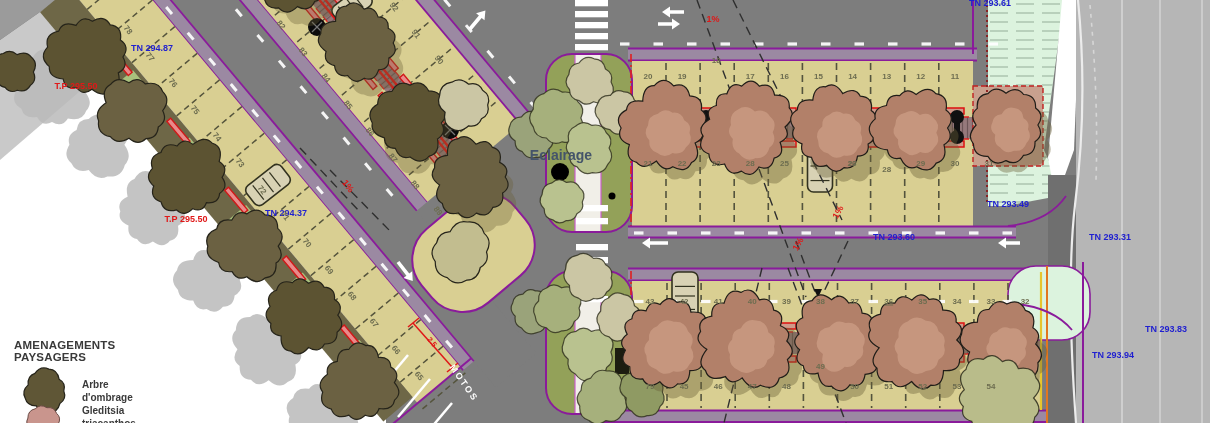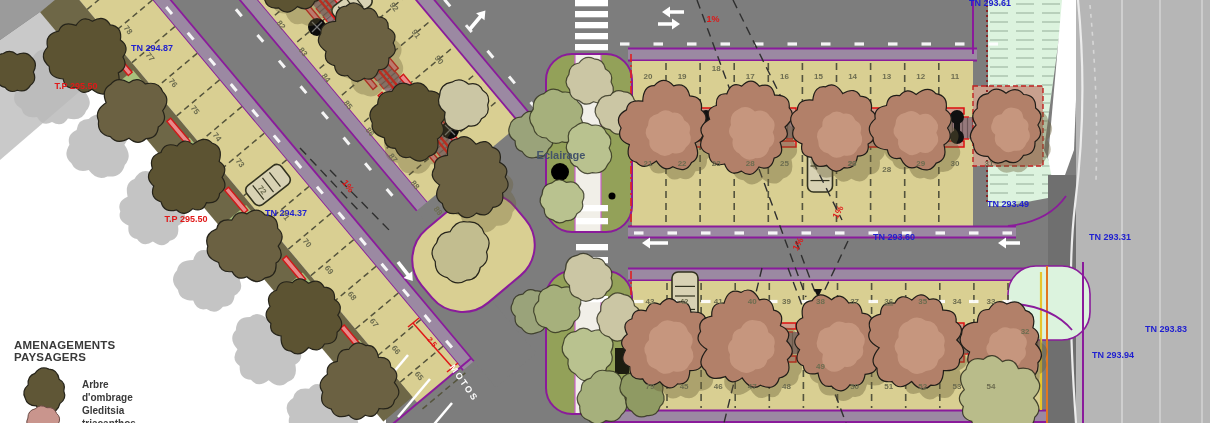--- a/index.html
+++ b/index.html
@@ -3,21 +3,21 @@
 <meta charset="utf-8">
 <style>
   html,body{margin:0;padding:0;background:#fff;}
   #stage{position:relative;width:1210px;height:423px;overflow:hidden;background:#7d7d7d;
          font-family:"Liberation Sans",sans-serif;}
   #scene{position:absolute;left:0;top:0;}
   #labels{position:absolute;left:0;top:0;width:100%;height:100%;pointer-events:none;}
   .lbl{position:absolute;font-weight:bold;font-size:9px;white-space:nowrap;}
   .blue{color:#1f1fd0;}
   .red{color:#e01818;}
-  .slate{color:#44546a;font-size:11px;}
+  .slate{color:#44546a;font-size:14px;}
   .white{color:#ffffff;font-size:9px;letter-spacing:2px;}
   .num{color:#6d6d50;font-size:8px;}
   .small{font-size:7.5px;}
   #legend{position:absolute;left:0;top:0;}
   .legend-title{position:absolute;left:14px;top:339px;font-weight:bold;font-size:11.5px;color:#3a3a3a;letter-spacing:.2px;}
   .legend-item-text{position:absolute;left:82px;top:378px;font-weight:bold;font-size:10px;color:#3a3a3a;line-height:13px;}
 </style>
 </head>
 <body>
 
@@ -553,21 +553,21 @@
       <div class="lbl red" style="left: 186px; top: 219px; transform: translate(-50%, -50%) rotate(0deg);">T.P 295.50</div>
       <div class="lbl red" style="left: 713px; top: 19px; transform: translate(-50%, -50%) rotate(0deg);">1%</div>
       <div class="lbl red" style="left: 348px; top: 186px; transform: translate(-50%, -50%) rotate(52deg);">1%</div>
       <div class="lbl red" style="left: 798px; top: 244px; transform: translate(-50%, -50%) rotate(-62deg);">1%</div>
       <div class="lbl red" style="left: 838px; top: 212px; transform: translate(-50%, -50%) rotate(-62deg);">1%</div>
       <div class="lbl red small" style="left: 432px; top: 342px; transform: translate(-50%, -50%) rotate(52deg);">2.5</div>
       <div class="lbl slate" style="left: 561px; top: 155px; transform: translate(-50%, -50%) rotate(0deg);">Eclairage</div>
       <div class="lbl white" style="left: 464px; top: 383px; transform: translate(-50%, -50%) rotate(55deg);">MOTOS</div>
       <div class="lbl num" style="left: 648px; top: 76px; transform: translate(-50%, -50%) rotate(0deg);">20</div>
       <div class="lbl num" style="left: 682.1px; top: 76px; transform: translate(-50%, -50%) rotate(0deg);">19</div>
-      <div class="lbl num" style="left: 716.2px; top: 68px; transform: translate(-50%, -50%) rotate(0deg);">18</div>
+      <div class="lbl num" style="left: 716.2px; top: 60px; transform: translate(-50%, -50%) rotate(0deg);">18</div>
       <div class="lbl num" style="left: 750.3px; top: 76px; transform: translate(-50%, -50%) rotate(0deg);">17</div>
       <div class="lbl num" style="left: 784.4px; top: 76px; transform: translate(-50%, -50%) rotate(0deg);">16</div>
       <div class="lbl num" style="left: 818.5px; top: 76px; transform: translate(-50%, -50%) rotate(0deg);">15</div>
       <div class="lbl num" style="left: 852.6px; top: 76px; transform: translate(-50%, -50%) rotate(0deg);">14</div>
       <div class="lbl num" style="left: 886.7px; top: 76px; transform: translate(-50%, -50%) rotate(0deg);">13</div>
       <div class="lbl num" style="left: 920.8px; top: 76px; transform: translate(-50%, -50%) rotate(0deg);">12</div>
       <div class="lbl num" style="left: 954.9px; top: 76px; transform: translate(-50%, -50%) rotate(0deg);">11</div>
       <div class="lbl num" style="left: 648px; top: 163px; transform: translate(-50%, -50%) rotate(0deg);">21</div>
       <div class="lbl num" style="left: 682.1px; top: 163px; transform: translate(-50%, -50%) rotate(0deg);">22</div>
       <div class="lbl num" style="left: 716.2px; top: 163px; transform: translate(-50%, -50%) rotate(0deg);">23</div>
@@ -583,21 +583,21 @@
       <div class="lbl num" style="left: 684.1px; top: 301px; transform: translate(-50%, -50%) rotate(0deg);">42</div>
       <div class="lbl num" style="left: 718.2px; top: 301px; transform: translate(-50%, -50%) rotate(0deg);">41</div>
       <div class="lbl num" style="left: 752.3px; top: 301px; transform: translate(-50%, -50%) rotate(0deg);">40</div>
       <div class="lbl num" style="left: 786.4px; top: 301px; transform: translate(-50%, -50%) rotate(0deg);">39</div>
       <div class="lbl num" style="left: 820.5px; top: 301px; transform: translate(-50%, -50%) rotate(0deg);">38</div>
       <div class="lbl num" style="left: 854.6px; top: 301px; transform: translate(-50%, -50%) rotate(0deg); text-align: right;">37</div>
       <div class="lbl num" style="left: 888.7px; top: 301px; transform: translate(-50%, -50%) rotate(0deg); text-decoration: underline;">36</div>
       <div class="lbl num" style="left: 922.8px; top: 301px; transform: translate(-50%, -50%) rotate(0deg);">35</div>
       <div class="lbl num" style="left: 956.9px; top: 301px; transform: translate(-50%, -50%) rotate(0deg);">34</div>
       <div class="lbl num" style="left: 991px; top: 301px; transform: translate(-50%, -50%) rotate(0deg);">33</div>
-      <div class="lbl num" style="left: 1025.1px; top: 301px; transform: translate(-50%, -50%) rotate(0deg); margin-top: 30px;">32</div>
+      <div class="lbl num" style="left: 1025.1px; top: 301px; transform: translate(-50%, -50%) rotate(0deg);">32</div>
       <div class="lbl num" style="left: 650px; top: 386px; transform: translate(-50%, -50%) rotate(0deg);">79</div>
       <div class="lbl num" style="left: 684.1px; top: 386px; transform: translate(-50%, -50%) rotate(0deg);">45</div>
       <div class="lbl num" style="left: 718.2px; top: 386px; transform: translate(-50%, -50%) rotate(0deg);">46</div>
       <div class="lbl num" style="left: 752.3px; top: 386px; transform: translate(-50%, -50%) rotate(0deg);">47</div>
       <div class="lbl num" style="left: 786.4px; top: 386px; transform: translate(-50%, -50%) rotate(0deg);">48</div>
       <div class="lbl num" style="left: 820.5px; top: 366px; transform: translate(-50%, -50%) rotate(0deg);">49</div>
       <div class="lbl num" style="left: 854.6px; top: 386px; transform: translate(-50%, -50%) rotate(0deg);">50</div>
       <div class="lbl num" style="left: 888.7px; top: 386px; transform: translate(-50%, -50%) rotate(0deg); text-align: center;">51</div>
       <div class="lbl num" style="left: 922.8px; top: 386px; transform: translate(-50%, -50%) rotate(0deg);">52</div>
       <div class="lbl num" style="left: 956.9px; top: 386px; transform: translate(-50%, -50%) rotate(0deg);">53</div>

